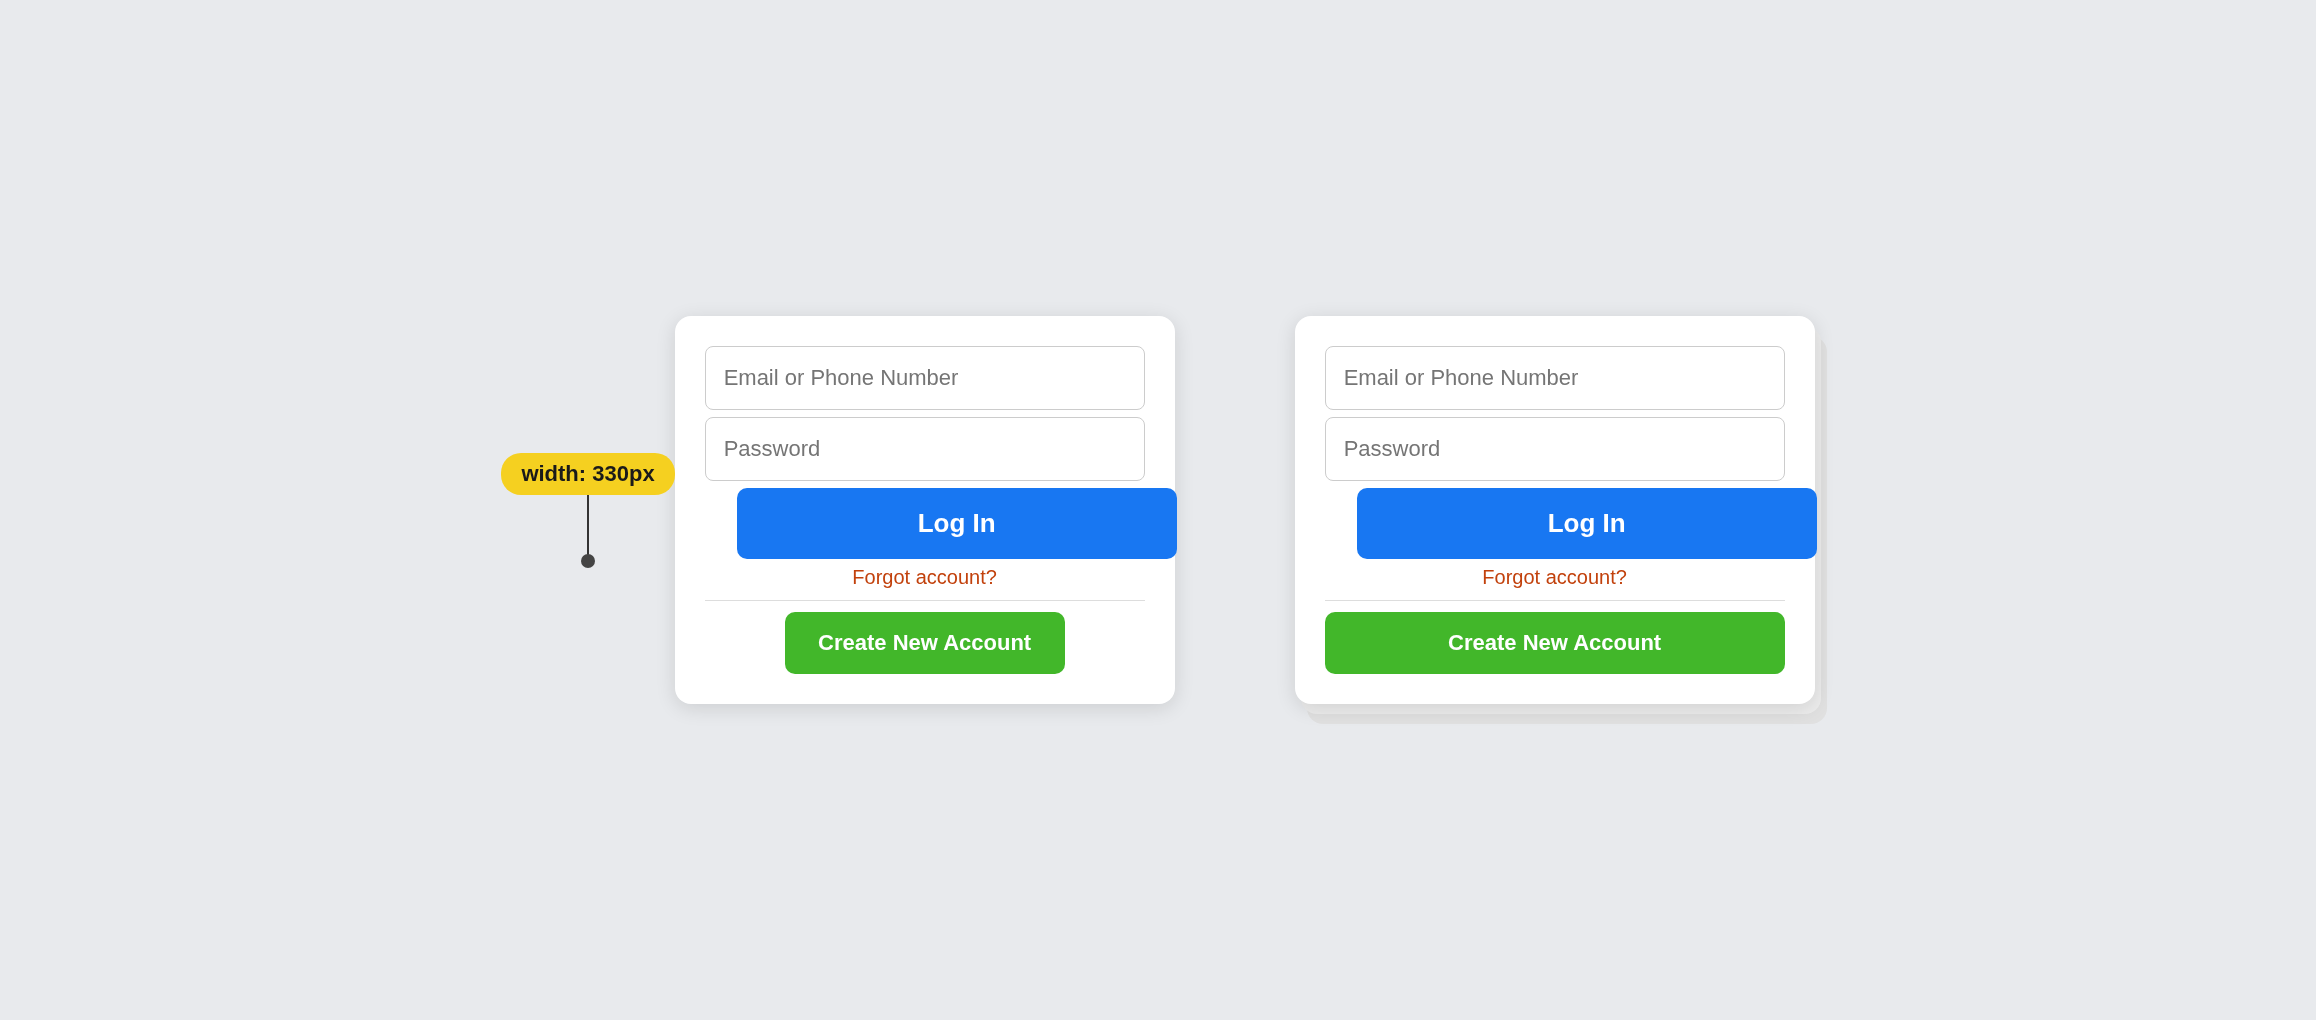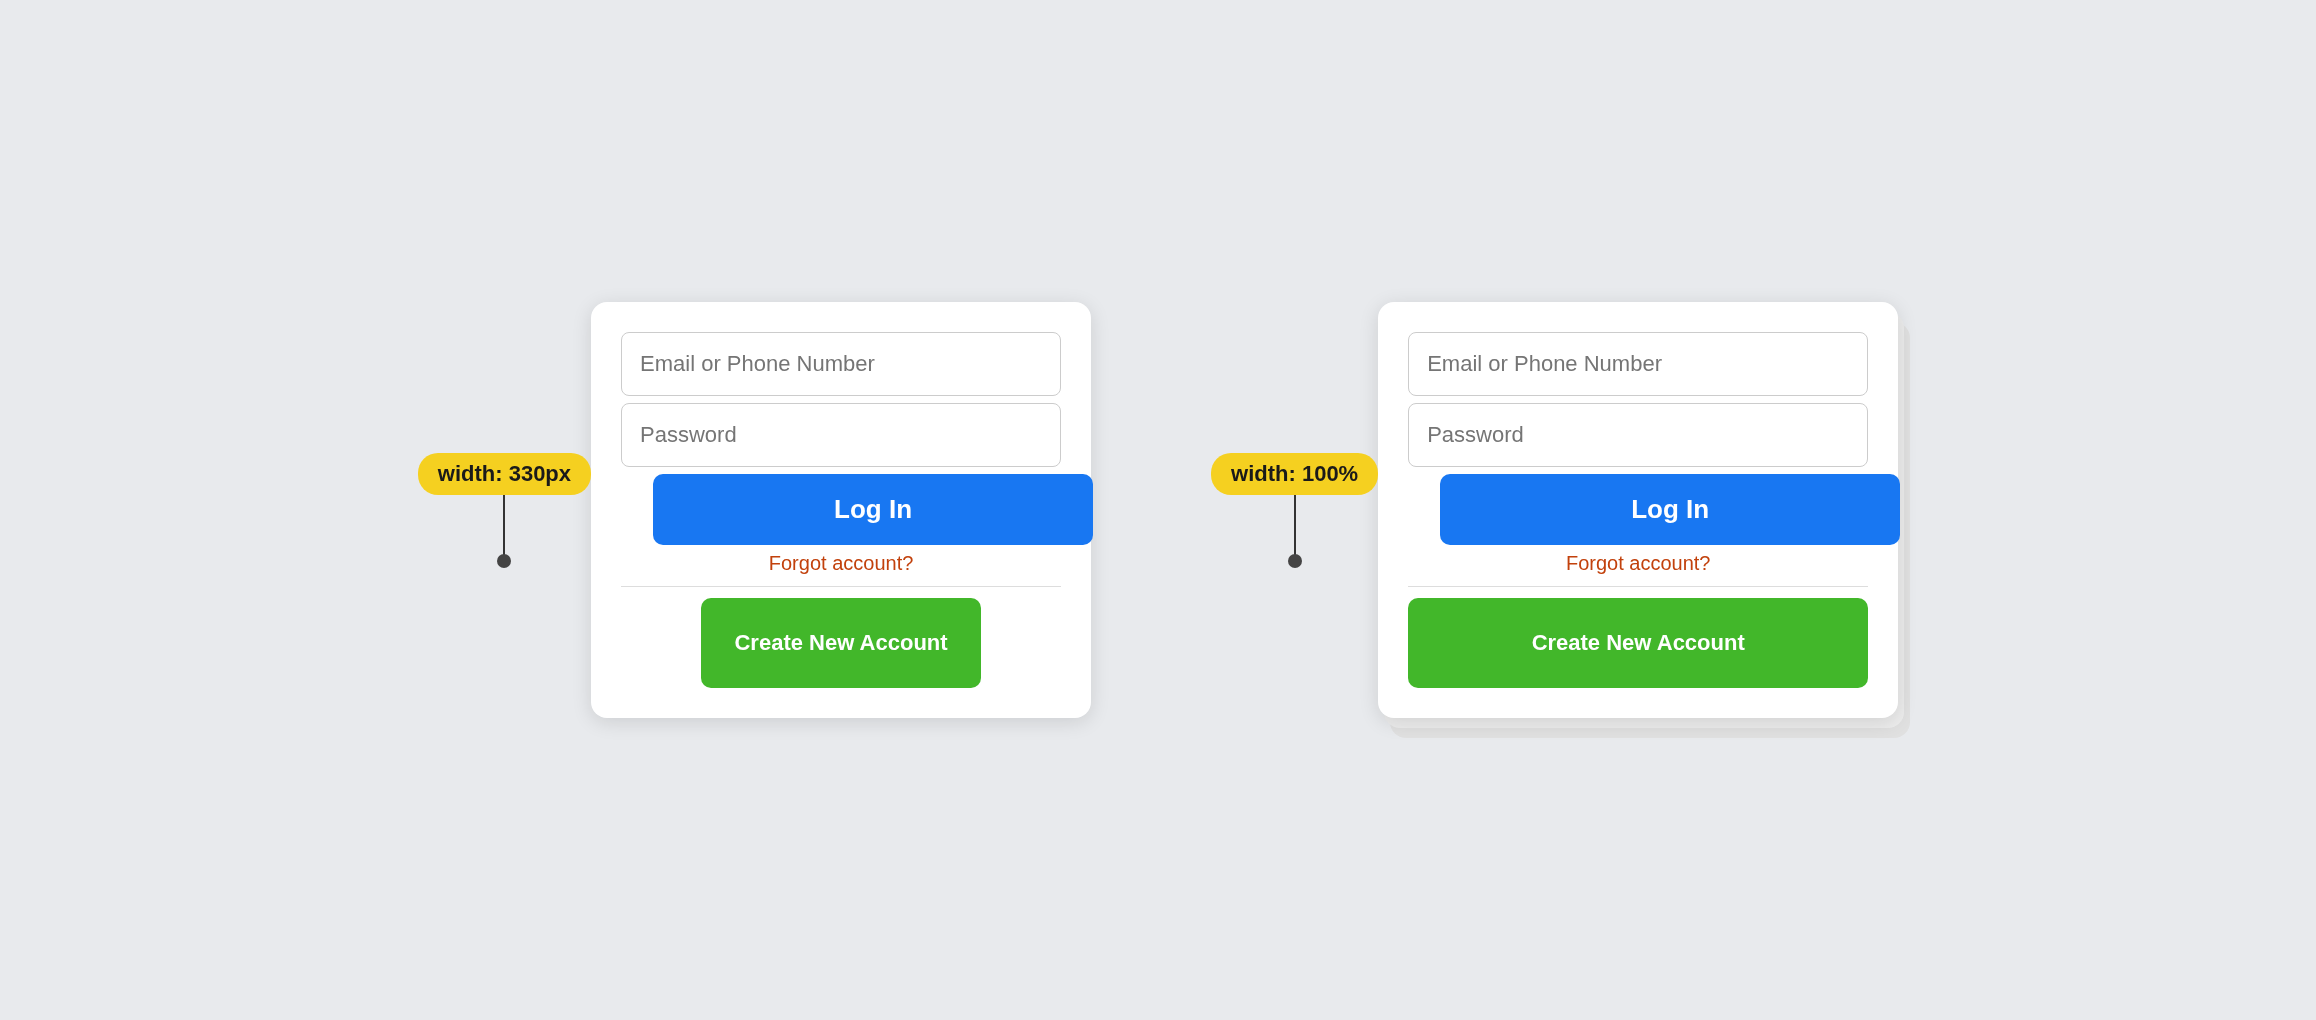--- a/index.html
+++ b/index.html
@@ -119,21 +119,21 @@
       border-top: 1.5px solid #ddd;
       margin: 4px 0;
     }
 
     
     .btn-create {
       background-color: #42b72a;
       color: #fff;
       border: none;
       border-radius: 10px;
-      padding: 32px 30px;
+      padding: 18px 30px;
       font-size: 22px;
       font-weight: 700;
       cursor: pointer;
       text-align: center;
       display: block;
       margin: 0 auto;
       width: auto;
       min-width: 280px;
     }
 
@@ -189,25 +189,20 @@
     <input class="input-field" type="text" placeholder="Email or Phone Number" style="">
     <input class="input-field" type="password" placeholder="Password" style="">
     <button class="btn-login">Log In</button>
     <a class="forgot-link" href="#">Forgot account?</a>
     <hr class="divider">
     <button class="btn-create">Create New Account</button>
   </div>
 </div>
 
 <div class="demo-wrapper">
-  <div class="connector">
-    <span class="annotation-badge">width: 100%</span>
-    <div class="connector-line"></div>
-    <div class="connector-dot"></div>
-  </div>
   <div class="card-stack">
     <div class="shadow-card-back-2"></div>
     <div class="shadow-card-back-1"></div>
     <div class="login-card full-width top-card">
       <input class="input-field" type="text" placeholder="Email or Phone Number" style="">
       <input class="input-field" type="password" placeholder="Password" style="">
       <button class="btn-login">Log In</button>
       <a class="forgot-link" href="#">Forgot account?</a>
       <hr class="divider">
       <button class="btn-create btn-create-full">Create New Account</button>

